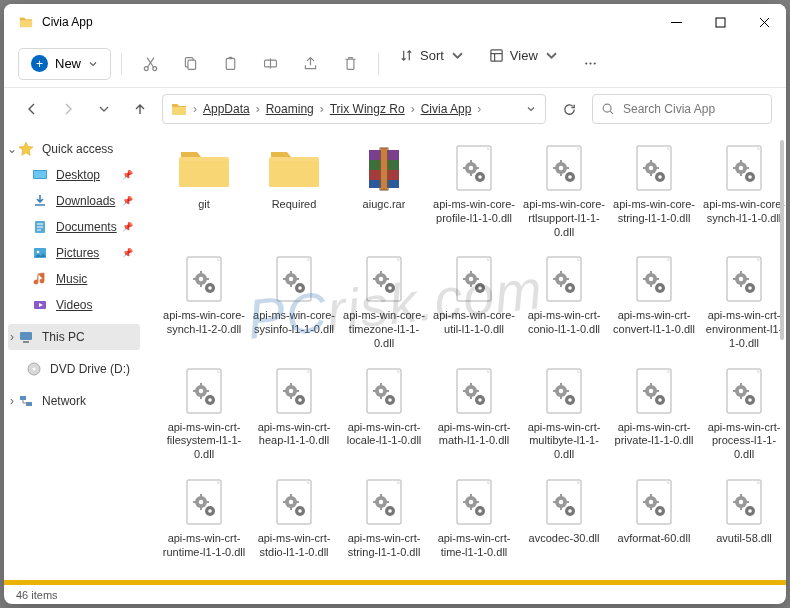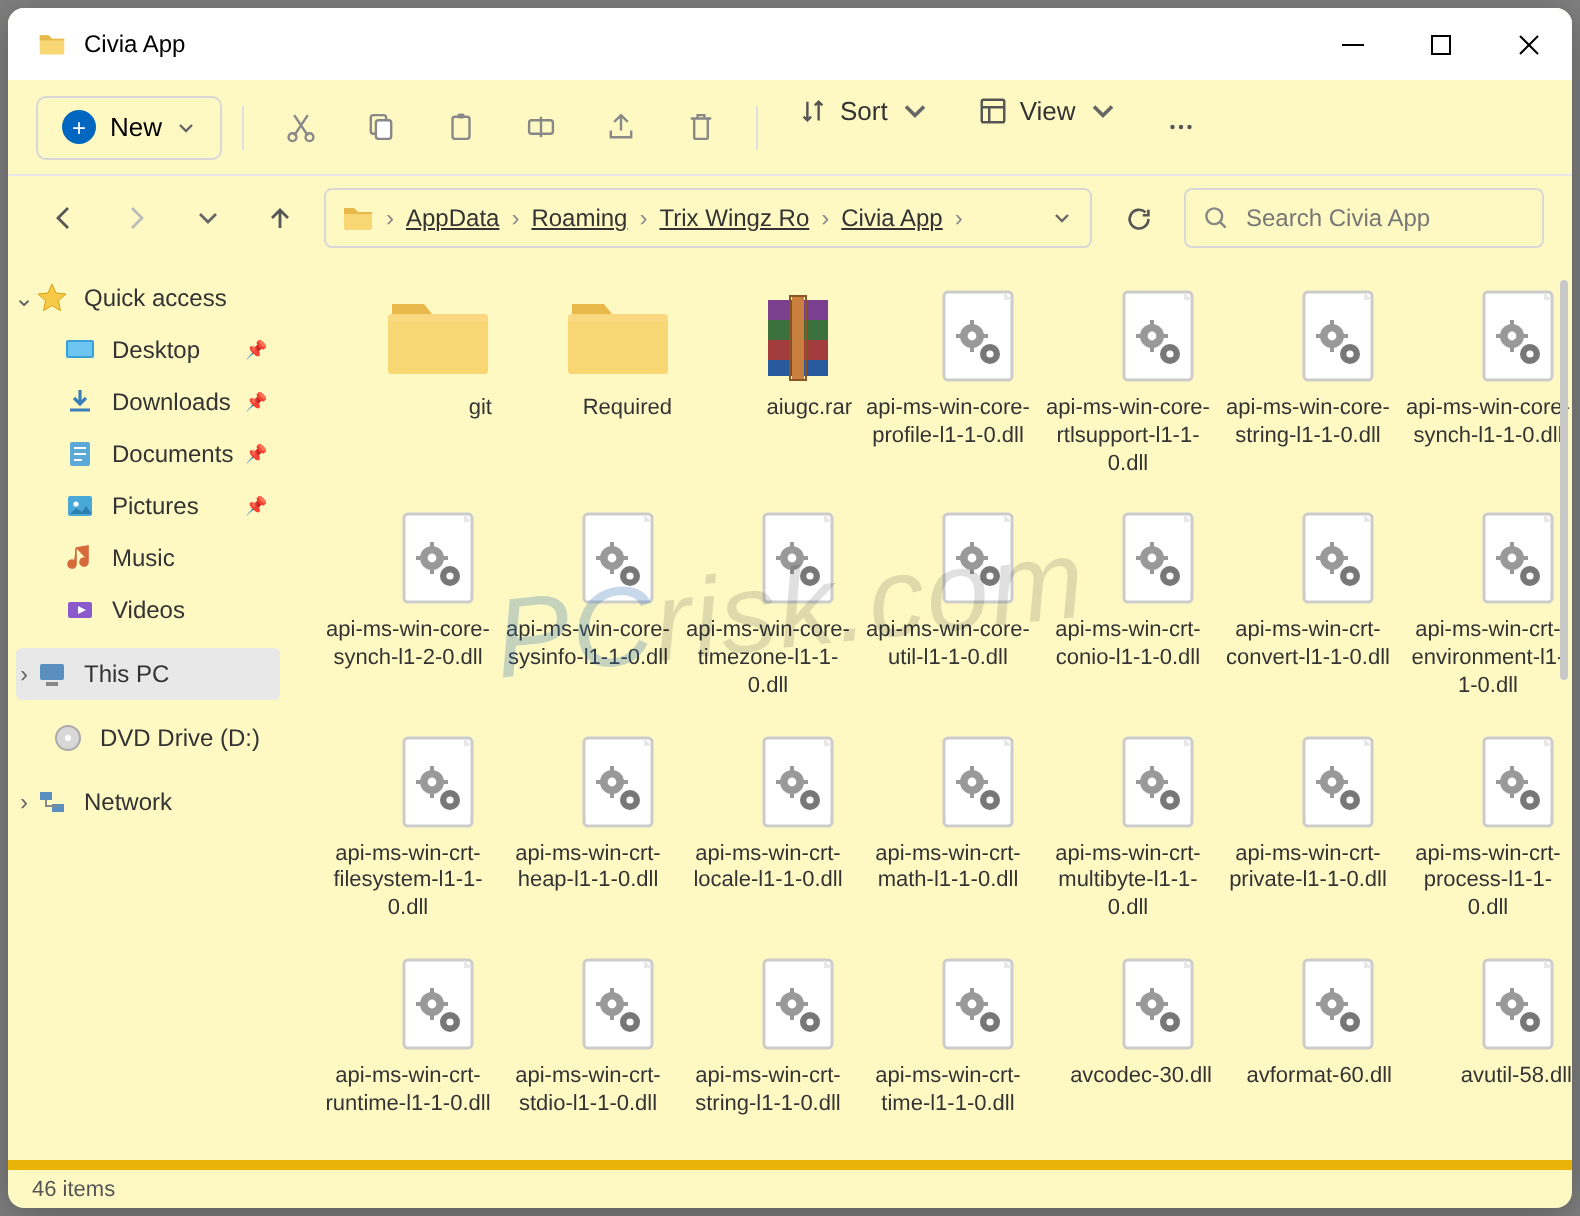--- a/index.html
+++ b/index.html
@@ -1,17 +1,17 @@
 <!DOCTYPE html>
 <html><head>
 <meta charset="utf-8">
 <style>
 * { margin:0; padding:0; box-sizing:border-box; font-family:"Segoe UI",sans-serif; }
 body { background:#808080; width:790px; height:608px; position:relative; overflow:hidden; }
-.window { position:absolute; left:4px; top:4px; width:782px; height:600px; background:#fef9c3; border-radius:8px; overflow:hidden; box-shadow:0 4px 20px rgba(0,0,0,.3); display:flex; flex-direction:column; }
+.window { position:absolute; left:4px; top:4px; width:782px; height:600px; background:#ffffff; border-radius:8px; overflow:hidden; box-shadow:0 4px 20px rgba(0,0,0,.3); display:flex; flex-direction:column; }
 
 .titlebar { height:36px; background:#fff; display:flex; align-items:center; padding:0 0 0 14px; }
 .titlebar .folder-mini { width:16px; height:14px; margin-right:8px; }
 .titlebar .title { font-size:12px; color:#000; flex:1; }
 .titlebar .wctrl { width:44px; height:36px; display:flex; align-items:center; justify-content:center; color:#000; }
 .titlebar .wctrl svg { width:11px; height:11px; }
 
 .toolbar { height:48px; display:flex; align-items:center; padding:0 14px; gap:4px; border-bottom:1px solid #e8e8e8; }
 .newbtn { display:flex; align-items:center; gap:7px; height:32px; padding:0 12px; border:1px solid #d8d8d8; border-radius:5px; font-size:13px; color:#000; }
 .newbtn .circle { width:17px; height:17px; border-radius:50%; background:#0067c0; display:flex; align-items:center; justify-content:center; color:#fff; font-size:12px; line-height:1; }
@@ -30,26 +30,26 @@
 .addrbar .sep-c { color:#888; margin:0 2px; }
 .refresh { width:30px; height:30px; display:flex; align-items:center; justify-content:center; color:#555; }
 .search { width:180px; height:30px; border:1px solid #d8d8d8; border-radius:4px; display:flex; align-items:center; padding:0 8px; gap:8px; color:#777; font-size:12px; }
 
 .body { flex:1; display:flex; overflow:hidden; }
 .sidebar { width:140px; padding:6px 4px; font-size:12px; overflow:hidden; }
 .sbitem { display:flex; align-items:center; gap:8px; height:26px; padding:0 6px 0 10px; border-radius:3px; color:#333; position:relative; }
 .sbitem.sel { background:#e8e8e8; }
 .sbitem .pin { position:absolute; right:6px; color:#888; font-size:9px; }
 .sbitem .exp { position:absolute; left:-2px; color:#666; width:12px; text-align:center; }
-.sbitem.sub { padding-left:24px; }
+.sbitem.sub { padding-left:24px;text-decoration:underline; }
 .sbicon { width:16px; height:16px; flex-shrink:0; }
 
 .content { flex:1; overflow-y:auto; padding:12px 10px 10px 18px; position:relative; }
 .grid { display:grid; grid-template-columns:repeat(7,84px); gap:14px 6px; }
-.item { width:84px; display:flex; flex-direction:column; align-items:flex-end; text-align:center; }
+.item { width:84px; display:flex; flex-direction:column; align-items:center; text-align:center; }
 .item .ic { width:54px; height:54px; display:flex; align-items:center; justify-content:center; margin-bottom:2px; }
 .item .lbl { font-size:11px; color:#333; line-height:1.25; word-break:break-word; max-height:44px; overflow:hidden; }
 
 .scrollbar { position:absolute; right:0; top:0; width:14px; height:100%; }
 .scrollbar .thumb { position:absolute; right:2px; top:10px; width:4px; height:200px; background:#c8c8c8; border-radius:2px; }
 
 .status { height:24px; border-top:5px solid #eab308; font-size:11px; color:#555; display:flex; align-items:center; padding:0 12px; }
 
 .watermark { position:absolute; top:50%; left:50%; transform:translate(-50%,-50%) rotate(-6deg); font-size:56px; font-weight:300; font-style:italic; color:rgba(0,0,0,.12); pointer-events:none; white-space:nowrap; letter-spacing:1px; }
 .watermark .pc { color:rgba(52,115,176,.28); }

